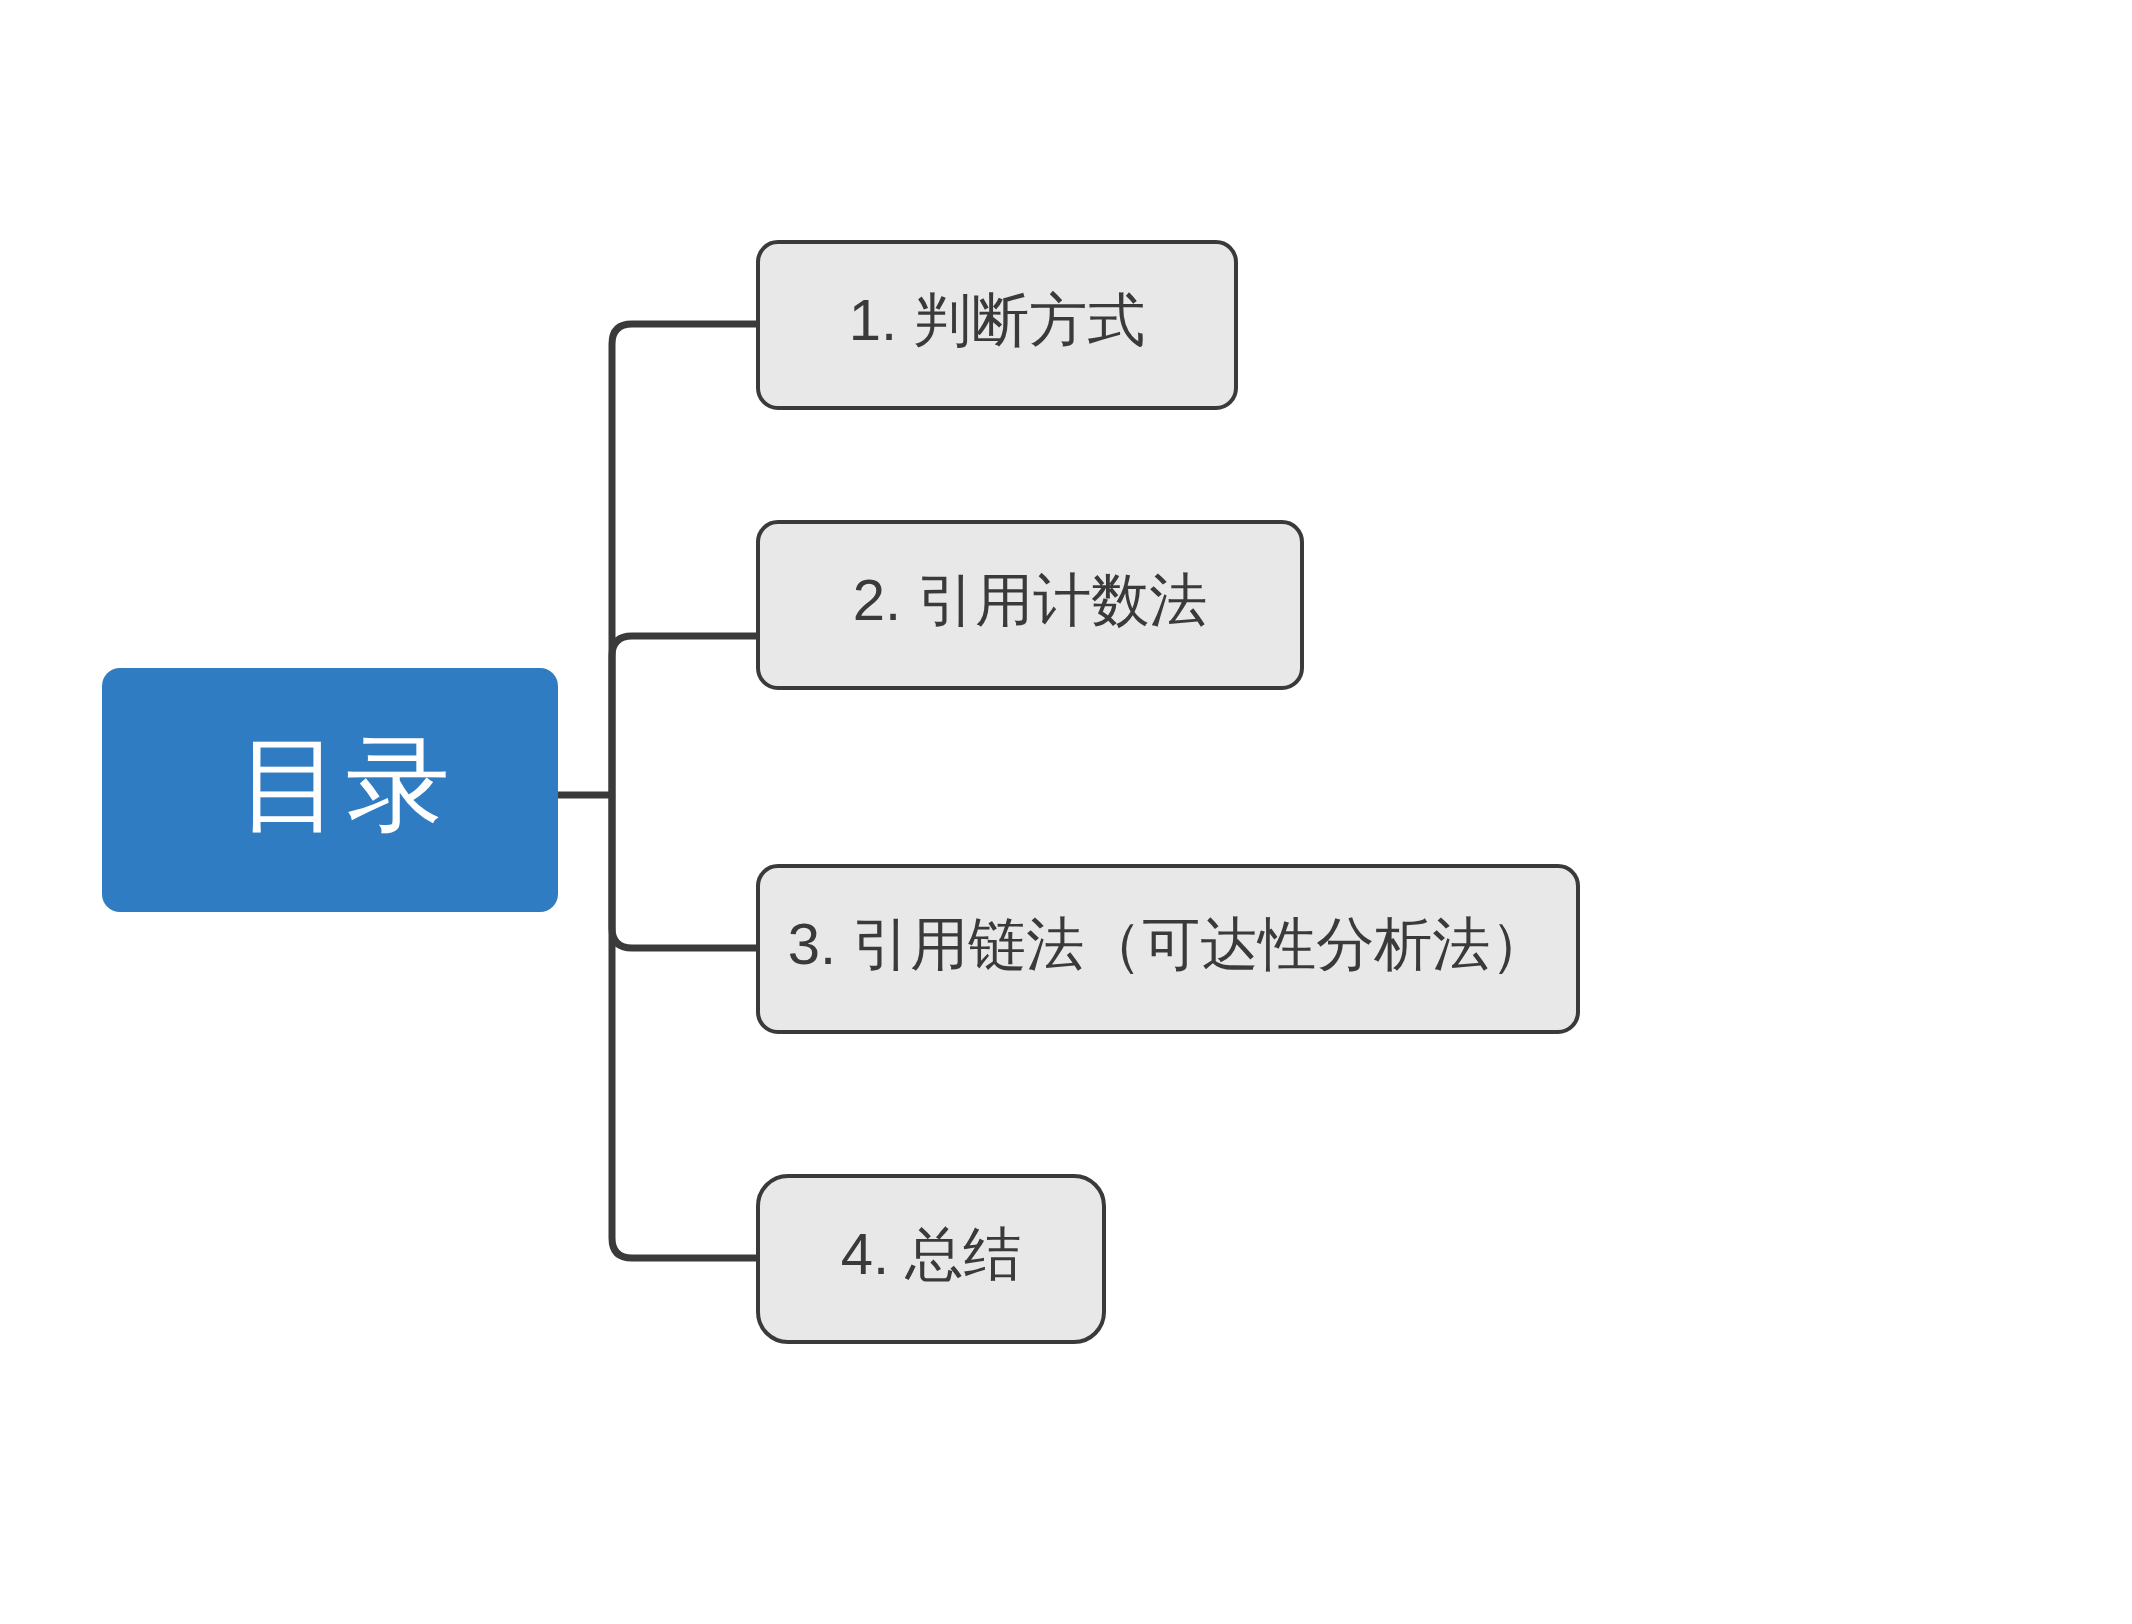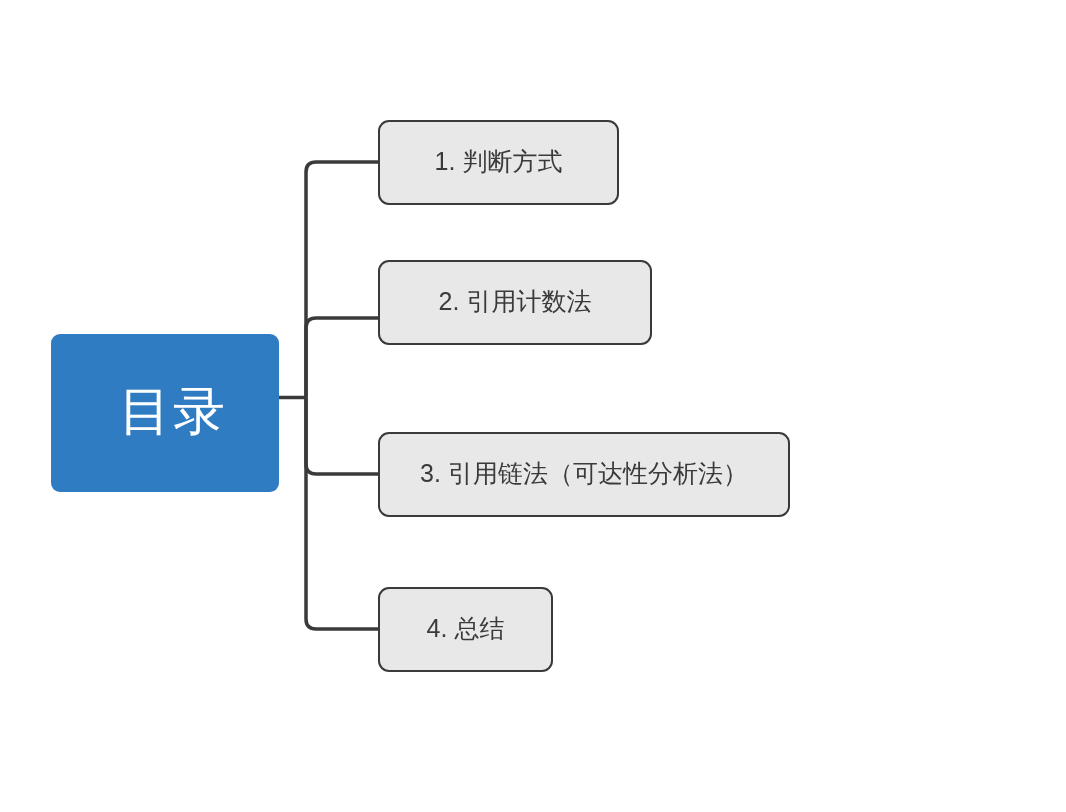--- a/index.html
+++ b/index.html
@@ -39,21 +39,21 @@
     color: #ffffff;
     font-size: 52px;
     letter-spacing: 2px;
     line-height: 1;
   }
   .node-child {
     background: #E8E8E8;
     border: 2.5px solid #3A3A3A;
     border-radius: 11px;
     color: #3A3A3A;
-    font-size: 25px;
+    font-size: 29px;
     line-height: 1;
   }
   .node-label {
     display: inline-block;
     transform: translateY(-1px);
   }
   .node-root .node-label {
     transform: translateY(-2px);
   }
 </style>
@@ -68,33 +68,33 @@
 
     <path d="M 306 397.5 L 306 172 Q 306 162 316 162 L 379 162" fill="none" stroke="#3A3A3A" stroke-width="3.5" stroke-linecap="butt"></path>
 
     <path d="M 306 397.5 L 306 328 Q 306 318 316 318 L 379 318" fill="none" stroke="#3A3A3A" stroke-width="3.5" stroke-linecap="butt"></path>
 
     <path d="M 306 397.5 L 306 464 Q 306 474 316 474 L 379 474" fill="none" stroke="#3A3A3A" stroke-width="3.5" stroke-linecap="butt"></path>
 
     <path d="M 306 397.5 L 306 619 Q 306 629 316 629 L 379 629" fill="none" stroke="#3A3A3A" stroke-width="3.5" stroke-linecap="butt"></path>
   </svg>
 
-  <div class="node node-root" style="left:51px; top:334px; width:228px; height:158px;padding-left:16px;">
+  <div class="node node-root" style="left:51px; top:334px; width:228px; height:122px;padding-left:16px;">
     <span class="node-label">目录</span>
   </div>
 
   <div class="node node-child" style="left:378px; top:120px; width:241px; height:85px;">
     <span class="node-label">1. 判断方式</span>
   </div>
 
   <div class="node node-child" style="left:378px; top:260px; width:274px; height:85px;">
     <span class="node-label">2. 引用计数法</span>
   </div>
 
   <div class="node node-child" style="left:378px; top:432px; width:412px; height:85px;">
     <span class="node-label">3. 引用链法（可达性分析法）</span>
   </div>
 
-  <div class="node node-child" style="left:378px; top:587px; width:175px; height:85px;">
+  <div class="node node-child" style="left:378px; top:587px; width:175px; height:85px;border-radius:16px;">
     <span class="node-label">4. 总结</span>
   </div>
 
 </div>
 
 </body></html>

